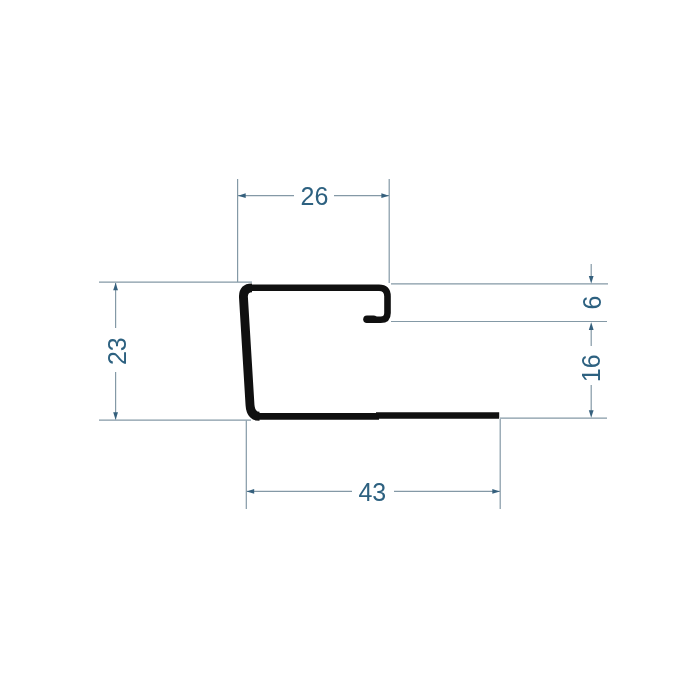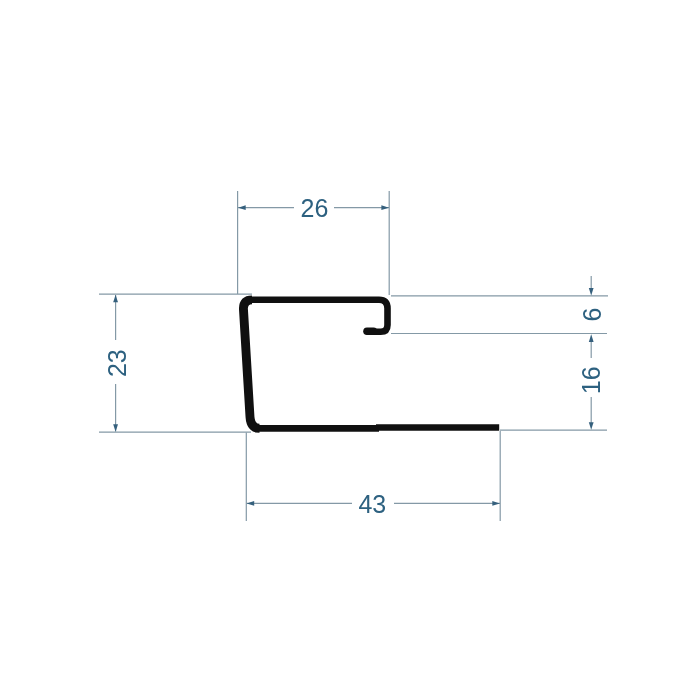--- a/index.html
+++ b/index.html
@@ -1,16 +1,16 @@
 <!DOCTYPE html>
 <html><head>
 <meta charset="utf-8">
 <style>
   html,body{margin:0;padding:0;background:#ffffff;}
-  .page{width:700px;height:672px;position:relative;background:#ffffff;overflow:hidden;margin-top:12px;}
+  .page{width:700px;height:672px;position:relative;background:#ffffff;overflow:hidden;}
   svg{position:absolute;left:0;top:0;filter:blur(0.65px);}
   text{font-family:"Liberation Sans",sans-serif;fill:#2d6180;font-size:25px;}
 </style>
 </head>
 <body>
 <div class="page">
 <svg width="700" height="700" viewBox="0 0 700 700">
 
   <path d="M 250,287.7 L 379,287.7 Q 387.5,287.7 387.5,296.3 L 387.5,313 Q 387.5,319.8 380.7,319.8 L 366.5,319.8" fill="none" stroke="#101010" stroke-width="6.6" stroke-linecap="butt"></path>
 

